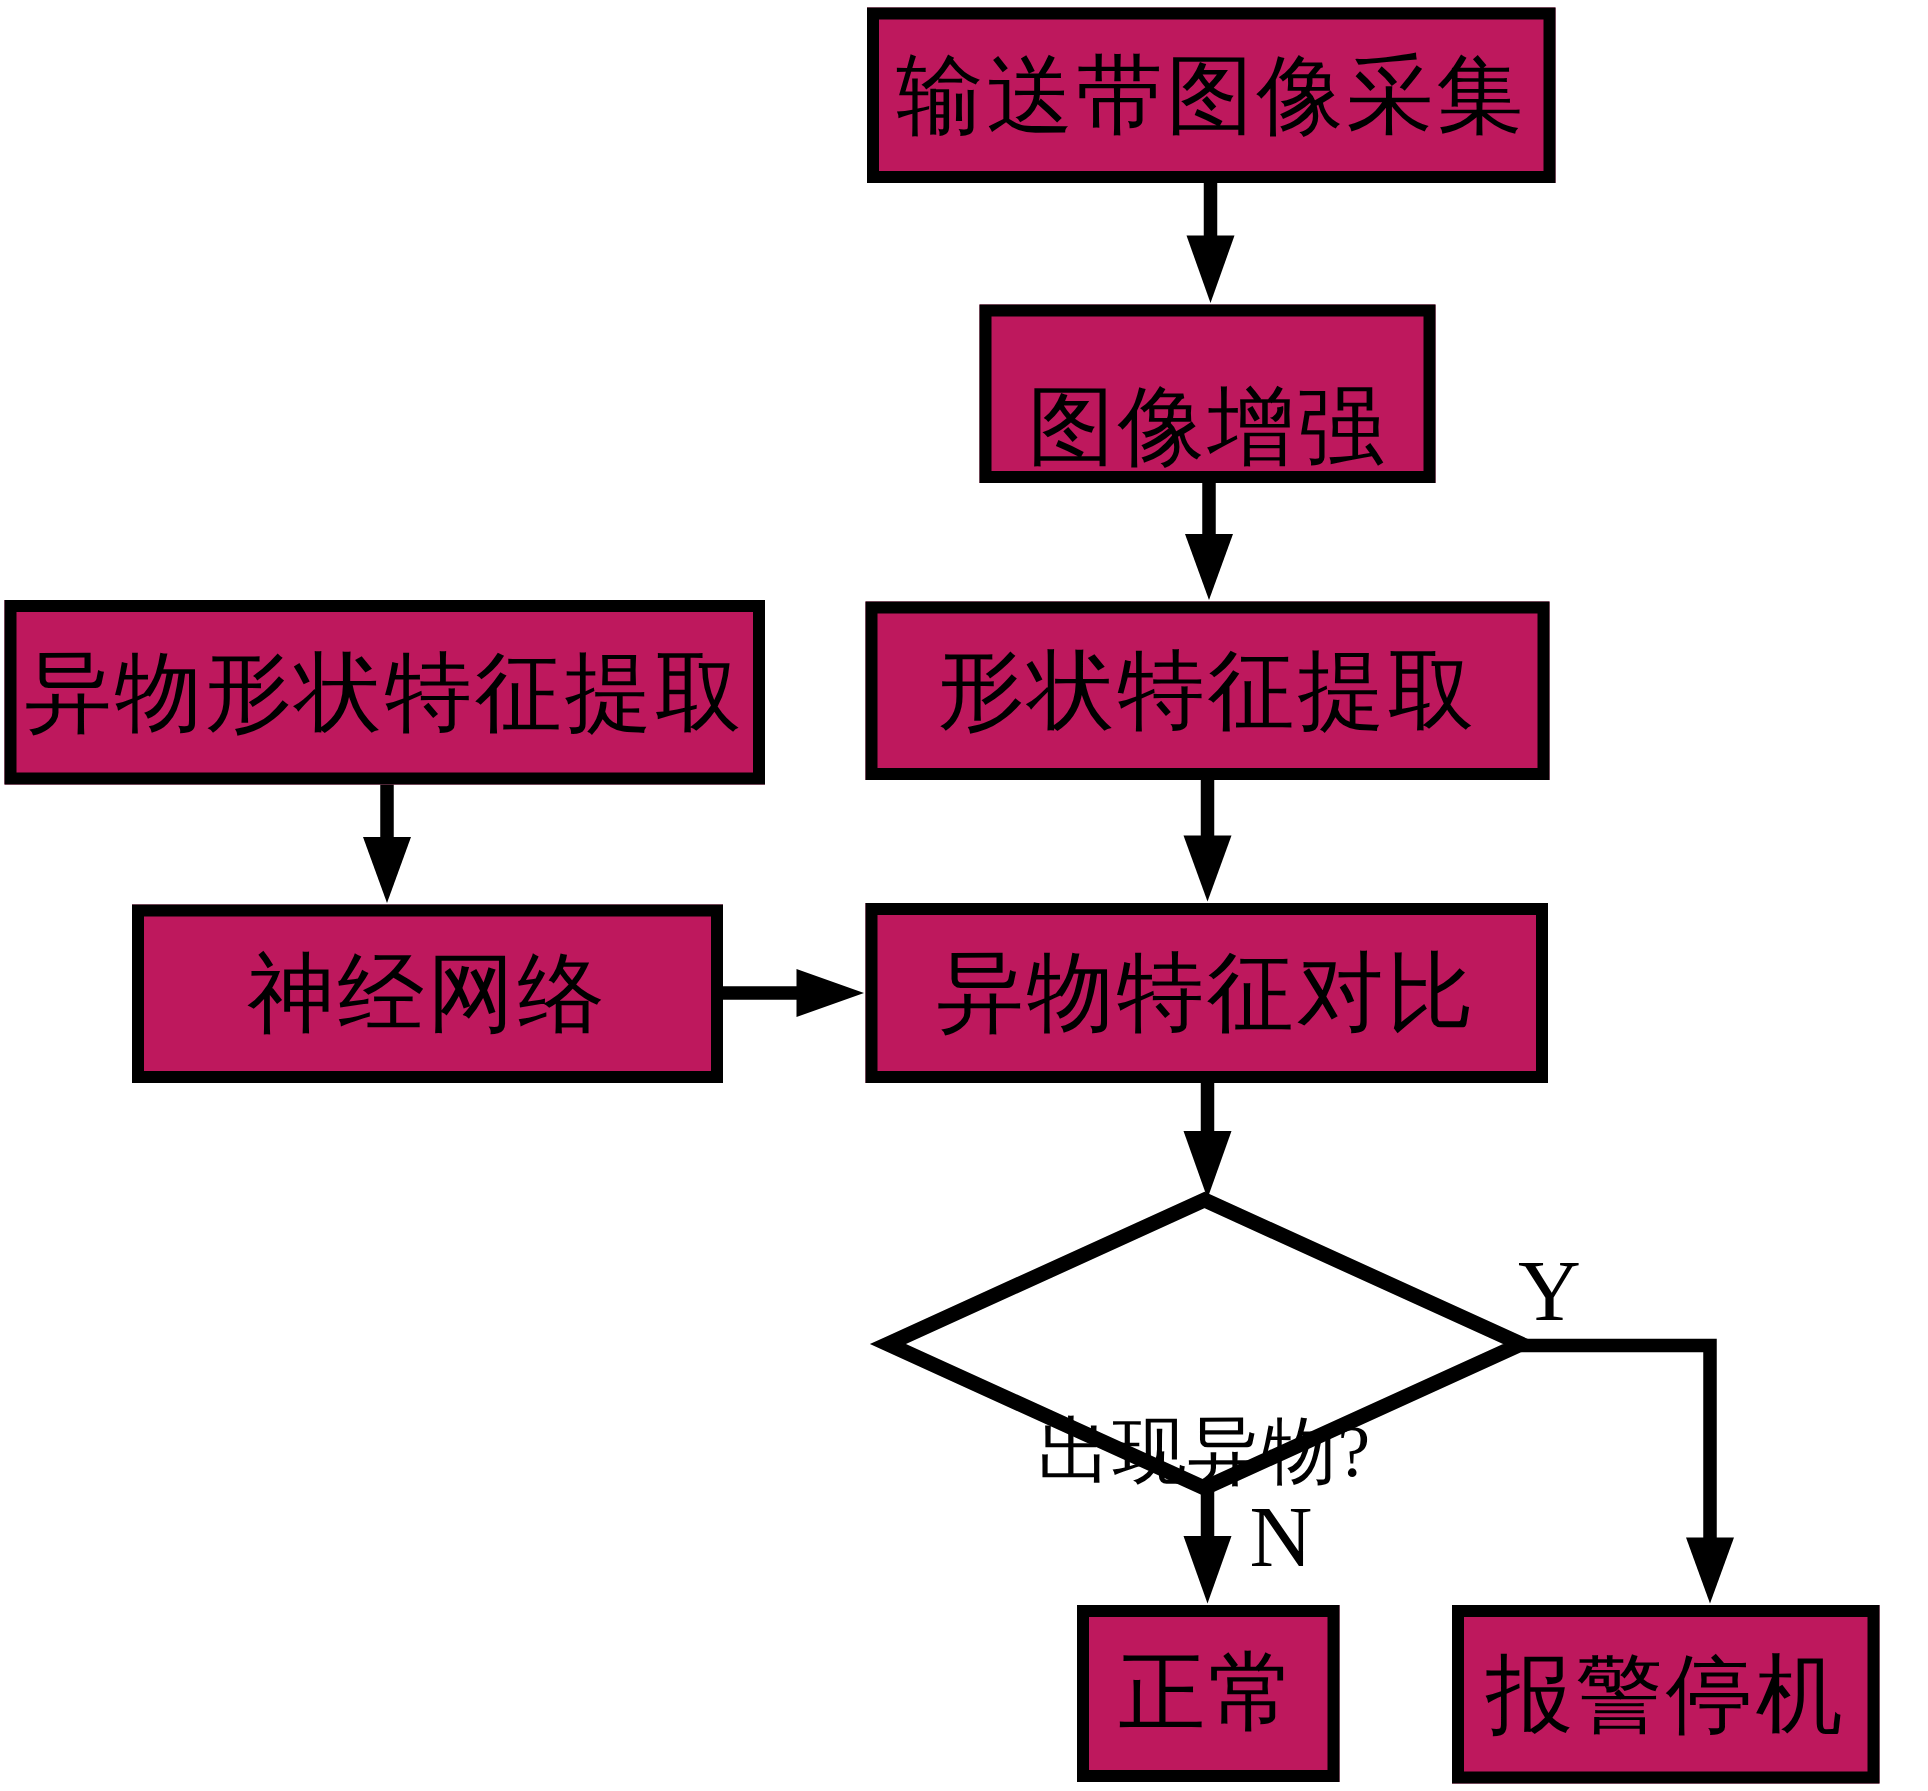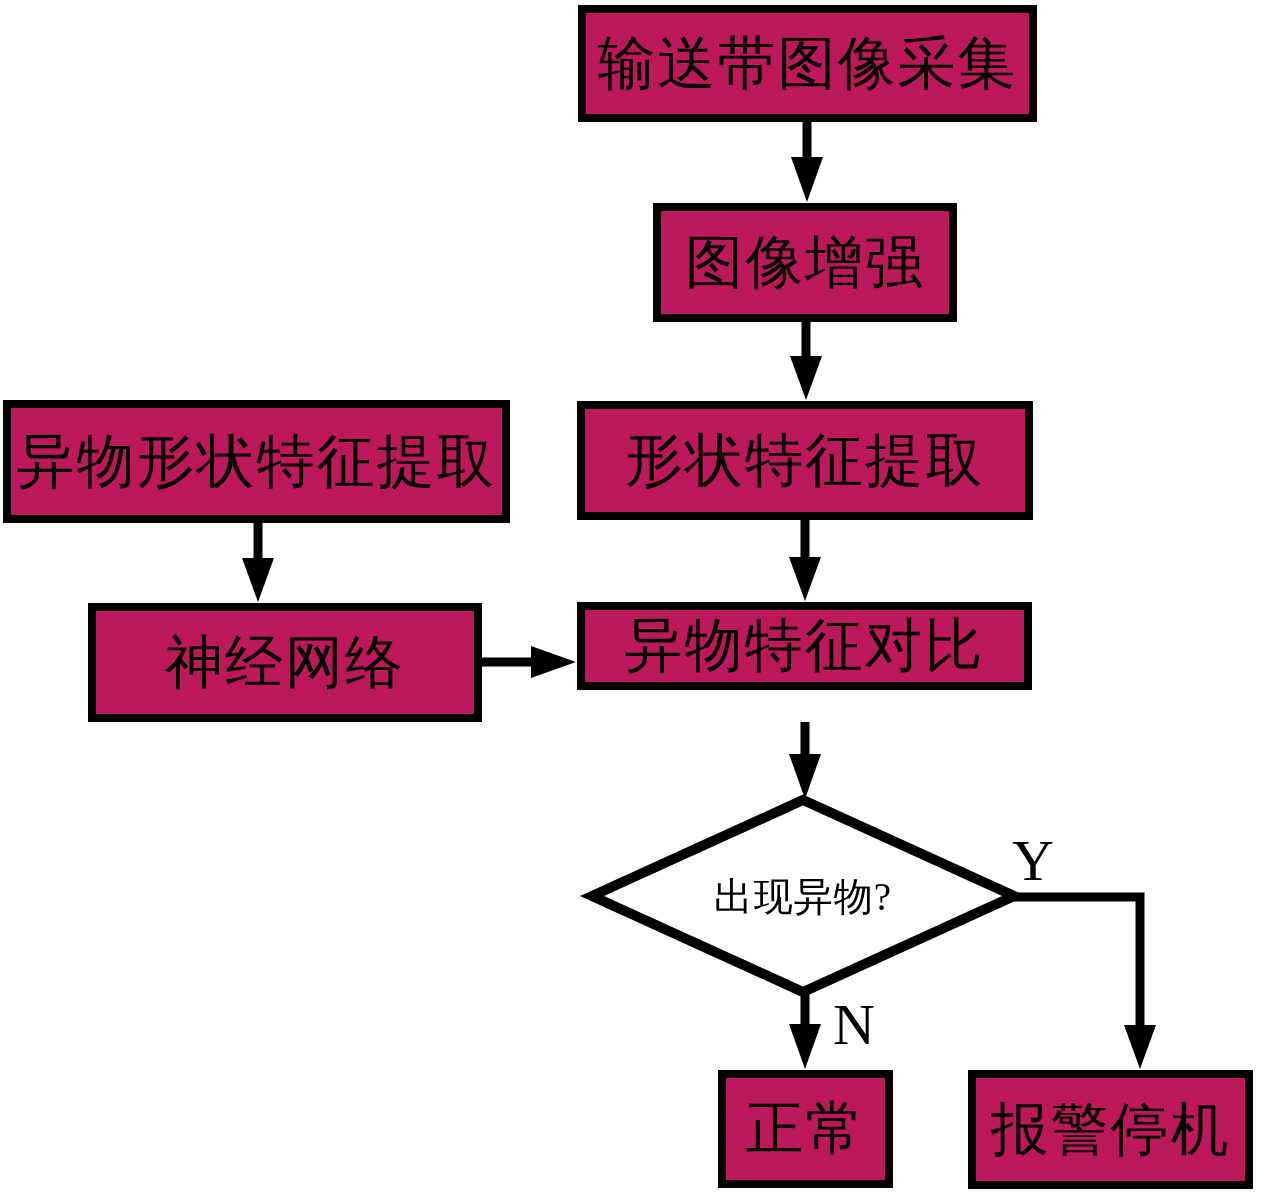--- a/index.html
+++ b/index.html
@@ -32,40 +32,40 @@
     align-items: center;
     justify-content: center;
     font-size: 58px;
     letter-spacing: 2px;
     white-space: nowrap;
     line-height: 1;
   }
   .diamond-label {
     position: absolute;
     display: flex;
-    align-items: center;
+    align-items: flex-end;
     justify-content: center;
-    font-size: 39px;
+    font-size: 49px;
     letter-spacing: 1px;
     white-space: nowrap;
     line-height: 1;
   }
   .branch-label {
     position: absolute;
     font-size: 58px;
     line-height: 1;
     white-space: nowrap;
   }
   
   .node-capture            { left: 578px; top: 5px;    width: 459px; height: 117px; }
-  .node-enhance            { left: 653px; top: 203px;  width: 304px; height: 119px; }
+  .node-enhance            { left: 653px; top: 203px;  width: 304px; height: 119px; align-items: flex-end; }
   .node-shape-extract      { left: 577px; top: 401px;  width: 456px; height: 119px; }
   .node-foreign-extract    { left: 3px;   top: 400px;  width: 507px; height: 123px; }
   .node-neural             { left: 88px;  top: 603px;  width: 394px; height: 119px; }
-  .node-compare            { left: 577px; top: 602px;  width: 455px; height: 88px; text-align: center; }
+  .node-compare            { left: 577px; top: 602px;  width: 455px; height: 120px; text-align: center; }
   .node-normal             { left: 718px; top: 1070px; width: 175px; height: 118px; }
   .node-alarm              { left: 968px; top: 1070px; width: 285px; height: 119px; }
   .decision-area           { left: 592px; top: 800px;  width: 422px; height: 192px; }
   .label-yes               { left: 1012px; top: 832px; }
   .label-no                { left: 833px;  top: 996px; }
 </style>
 </head>
 <body>
 
 <div class="stage">

